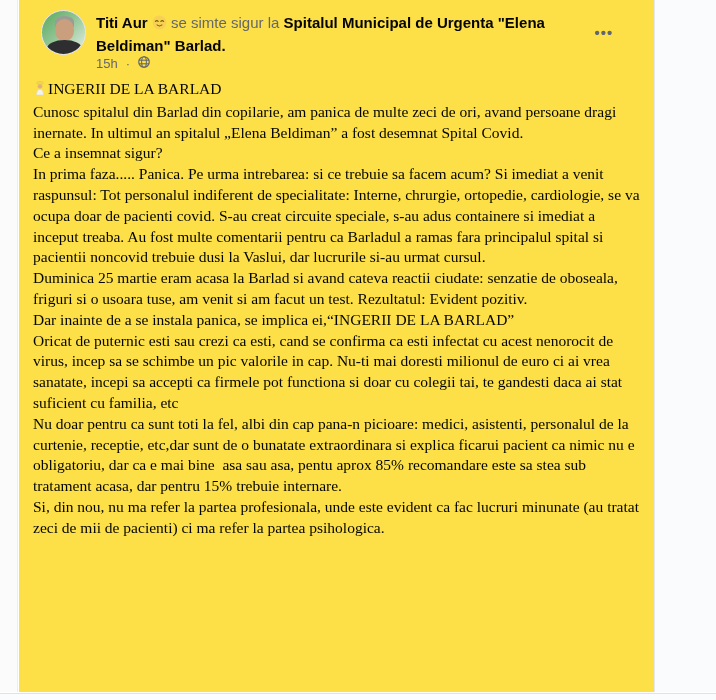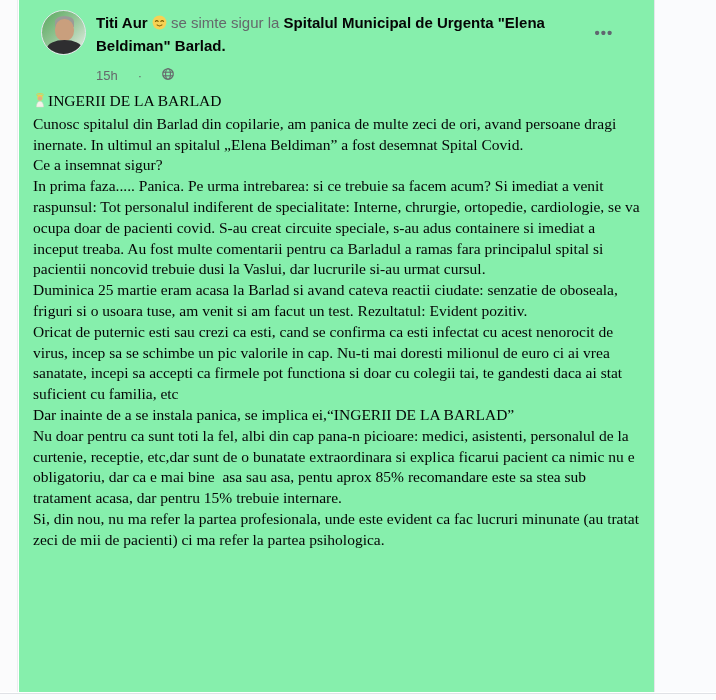--- a/index.html
+++ b/index.html
@@ -18,42 +18,42 @@
   .right-rail {
     position:absolute; left:654px; top:0; bottom:8px; width:62px;
     background:#fafbfd; border-left:1px solid #e4e6eb;
   }
   .bottom-strip {
     position:absolute; left:0; bottom:0; height:7px; width:716px;
     background:#fbfcfd; border-top:1px solid #e0e2e6;
   }
   .post-card {
     position:absolute; left:19px; top:0; width:635px; bottom:8px;
-    background:#86efac;
+    background:#fde047;
   }
   .post-header {
     position:relative;
     padding:10px 16px 6px 22px;
     display:flex;
   }
   .avatar {
     width:45px; height:45px; border-radius:50%;
     position:relative; overflow:hidden; flex:0 0 45px;
     background:linear-gradient(135deg,#5aa75e 0%,#8fc492 45%,#e9f0e9 100%);
     border:1px solid #e4e6eb;
     cursor:pointer;
   }
   .avatar .hair  { position:absolute; top:5px;  left:13px; width:19px; height:11px; border-radius:50% 50% 0 0; background:#9b9b97; }
   .avatar .head  { position:absolute; top:8px;  left:13px; width:19px; height:22px; border-radius:48% 48% 45% 45%; background:#c99f7d; }
   .avatar .torso { position:absolute; bottom:-3px; left:5px; width:35px; height:17px; border-radius:50% 50% 0 0; background:#2e2e30; }
   .header-text { margin-left:10px; padding-top:2px; width:500px; }
   .header-line { font-size:15px; line-height:21px; color:#65676b; }
   .author-name, .place-name { font-weight:bold; color:#050505; cursor:pointer; }
   .emoji-inline { display:inline-block; vertical-align:-2px; }
-  .meta-line { margin-top:12px; font-size:13px; color:#65676b; display:flex; align-items:center; gap:20px; }
+  .meta-line { margin-top:0; font-size:13px; color:#65676b; display:flex; align-items:center; gap:8px; }
   .globe { display:inline-block; }
   .more-btn {
     position:absolute; top:18px; right:34px;
     width:32px; height:28px; border-radius:6px;
     color:#606770; font-size:15px; letter-spacing:1px; font-weight:bold;
     display:flex; align-items:center; justify-content:center;
     cursor:pointer; user-select:none;
   }
   .post-body {
     padding:2px 14px 0 14px;
@@ -113,19 +113,19 @@
     <p><span class="title-emoji"><svg width="14" height="15" viewBox="0 0 14 15">
         <ellipse cx="7" cy="1.8" rx="3.4" ry="1.1" fill="none" stroke="#e8c74a" stroke-width="1"></ellipse>
         <path d="M4.4 4.2 a2.6 2.4 0 0 1 5.2 0 v1 a2.6 2.4 0 0 1 -5.2 0 z" fill="#f2cf4e"></path>
         <circle cx="7" cy="5.4" r="2.1" fill="#dfae88"></circle>
         <path d="M3.4 14 q0.4 -5.6 3.6 -5.8 q3.2 0.2 3.6 5.8 z" fill="#f5f2ea" stroke="#d8d4c8" stroke-width="0.5"></path>
       </svg></span><span>INGERII DE LA BARLAD</span></p>
     <p>Cunosc spitalul din Barlad din copilarie, am panica de multe zeci de ori, avand persoane dragi inernate. In ultimul an spitalul „Elena Beldiman” a fost desemnat Spital Covid.</p>
     <p>Ce a insemnat sigur?</p>
     <p>In prima faza..... Panica. Pe urma intrebarea: si ce trebuie sa facem acum? Si imediat a venit raspunsul: Tot personalul indiferent de specialitate: Interne, chrurgie, ortopedie, cardiologie, se va ocupa doar de pacienti covid. S-au creat circuite speciale, s-au adus containere si imediat a inceput treaba. Au fost multe comentarii pentru ca Barladul a ramas fara principalul spital si pacientii noncovid trebuie dusi la Vaslui, dar lucrurile si-au urmat cursul.</p>
     <p>Duminica 25 martie eram acasa la Barlad si avand cateva reactii ciudate: senzatie de oboseala, friguri si o usoara tuse, am venit si am facut un test. Rezultatul: Evident pozitiv.</p>
+    <p>Dar inainte de a se instala panica, se implica ei,“INGERII DE LA BARLAD”</p>
     <p>Oricat de puternic esti sau crezi ca esti, cand se confirma ca esti infectat cu acest nenorocit de virus, incep sa se schimbe un pic valorile in cap. Nu-ti mai doresti milionul de euro ci ai vrea sanatate, incepi sa accepti ca firmele pot functiona si doar cu colegii tai, te gandesti daca ai stat suficient cu familia, etc</p>
-    <p>Dar inainte de a se instala panica, se implica ei,“INGERII DE LA BARLAD”</p>
     <p>Nu doar pentru ca sunt toti la fel, albi din cap pana-n picioare: medici, asistenti, personalul de la curtenie, receptie, etc,dar sunt de o bunatate extraordinara si explica ficarui pacient ca nimic nu e obligatoriu, dar ca e mai bine  asa sau asa, pentu aprox 85% recomandare este sa stea sub tratament acasa, dar pentru 15% trebuie internare.</p>
     <p>Si, din nou, nu ma refer la partea profesionala, unde este evident ca fac lucruri minunate (au tratat zeci de mii de pacienti) ci ma refer la partea psihologica.</p>
   </div>
 
 </div>
 
 </body></html>

